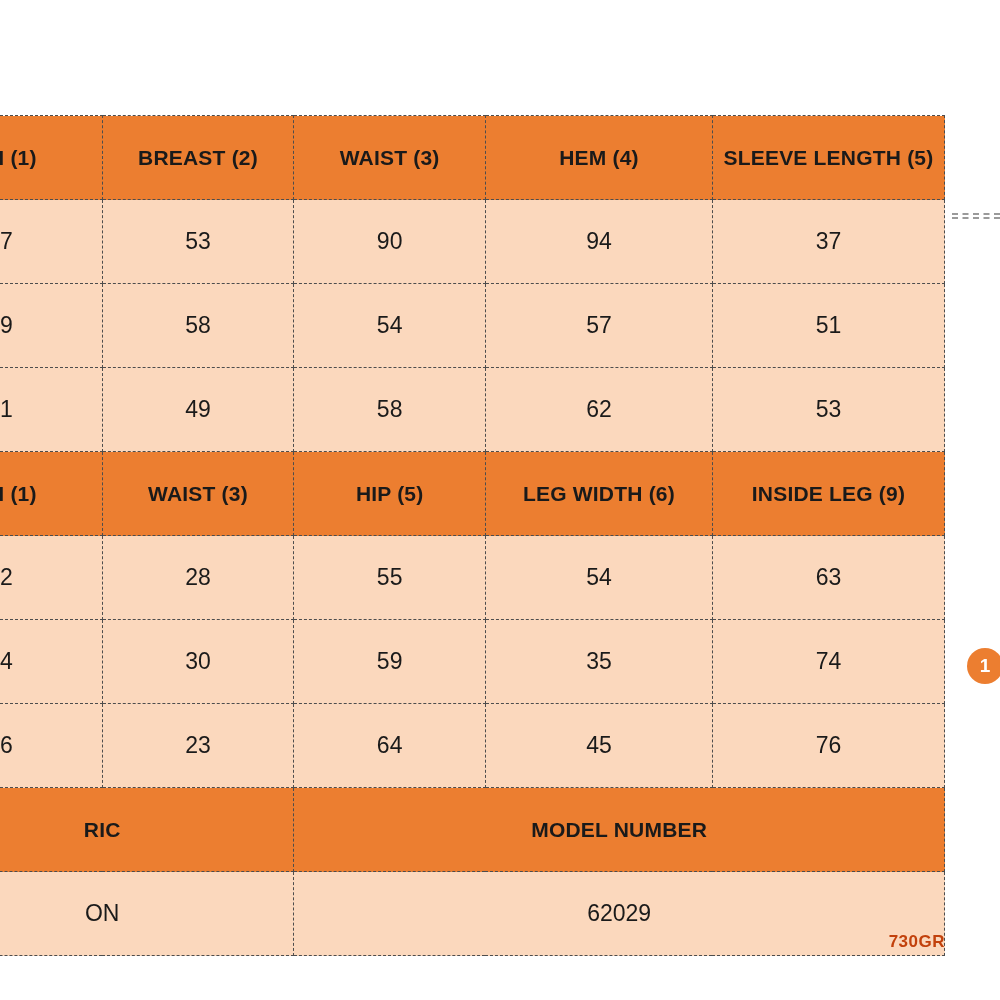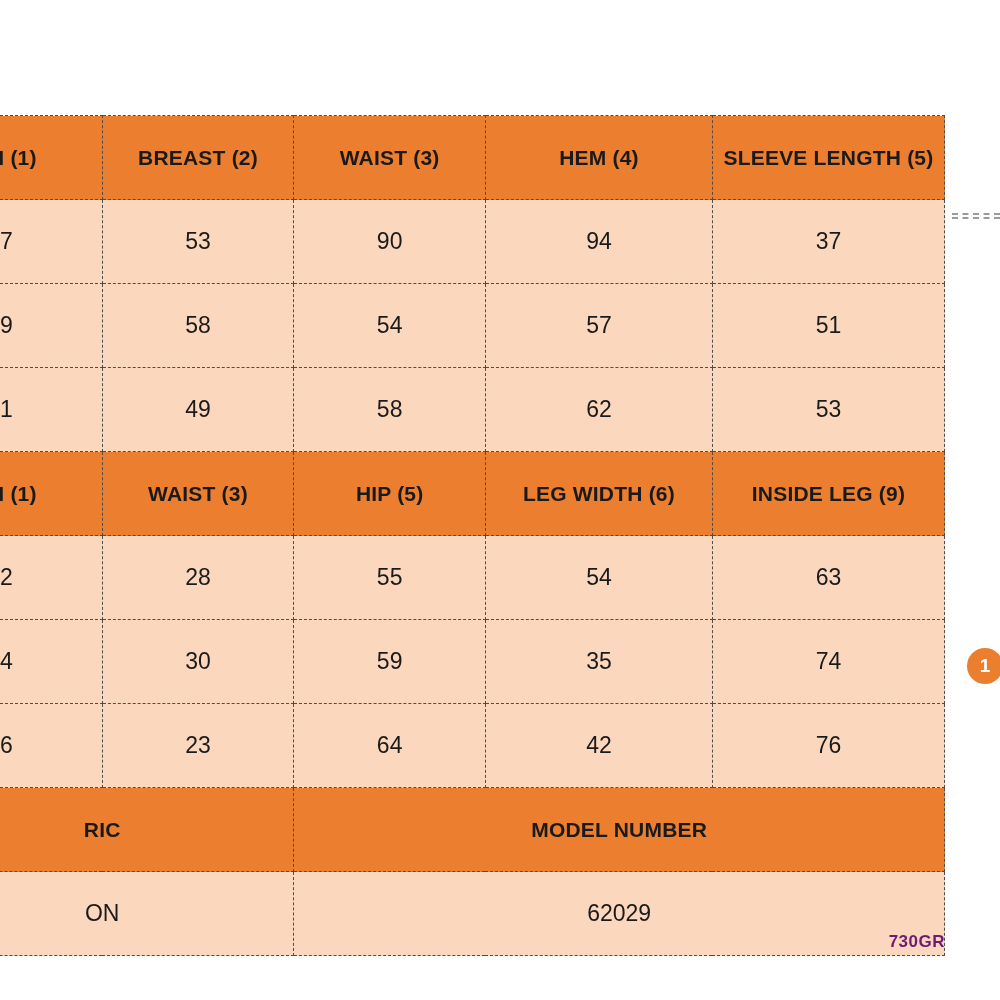--- a/index.html
+++ b/index.html
@@ -107,21 +107,21 @@
     align-items: center;
     justify-content: center;
     box-sizing: border-box;
   }
 
   .code-label {
     position: absolute;
     right: 55px;
     top: 932px;
     font-size: 17px;
-    color: #701a75;
+    color: #c2410c;
     font-weight: bold;
     letter-spacing: 0.5px;
   }
 </style>
 </head>
 <body>
 
 <div id="sheet">
 
   <div class="table-wrap">
@@ -184,21 +184,21 @@
           <td class="data">4</td>
           <td class="data">30</td>
           <td class="data">59</td>
           <td class="data">35</td>
           <td class="data">74</td>
         </tr>
         <tr>
           <td class="data">6</td>
           <td class="data">23</td>
           <td class="data">64</td>
-          <td class="data">42</td>
+          <td class="data">45</td>
           <td class="data">76</td>
         </tr>
 
         <tr>
           <td class="hdr hdr-left" colspan="2">RIC</td>
           <td class="hdr" colspan="3">MODEL NUMBER</td>
         </tr>
 
         <tr>
           <td class="data data-left" colspan="2">ON</td>

